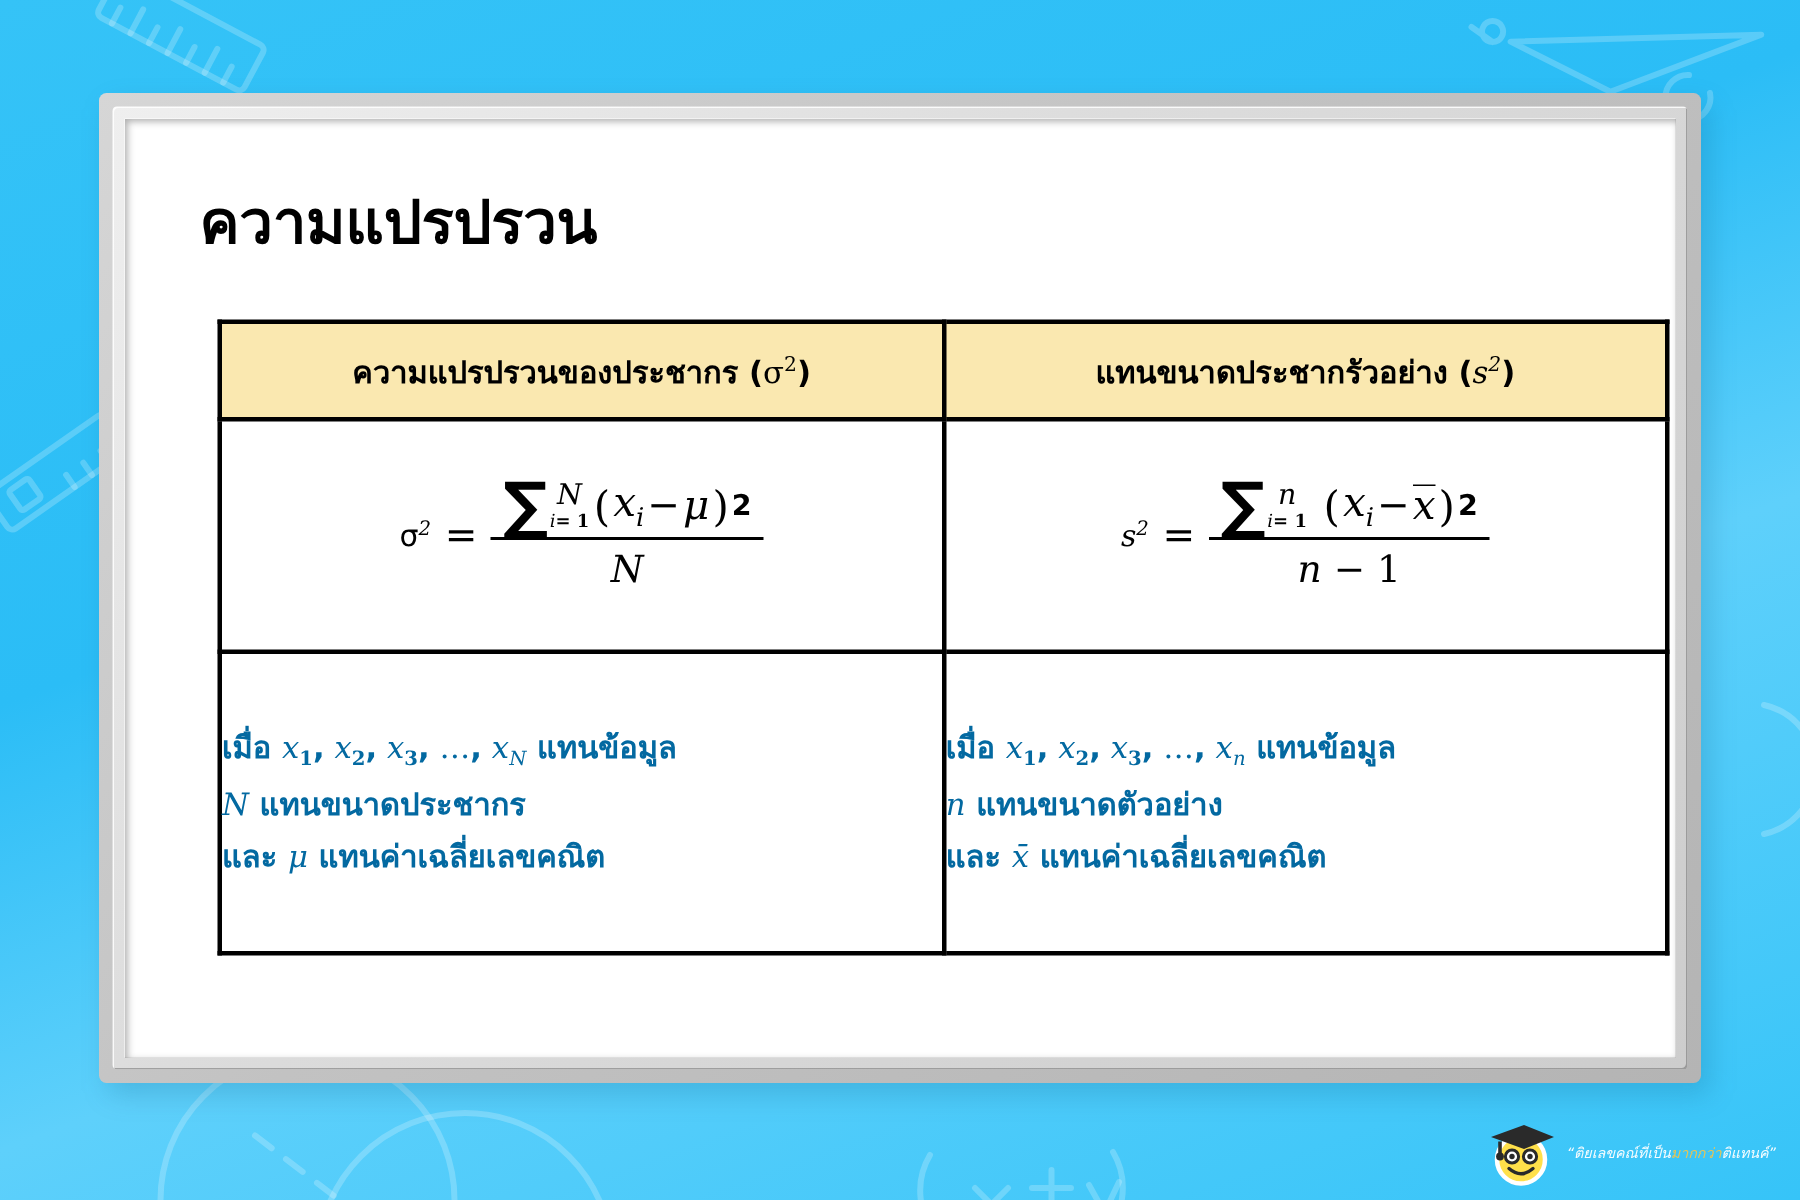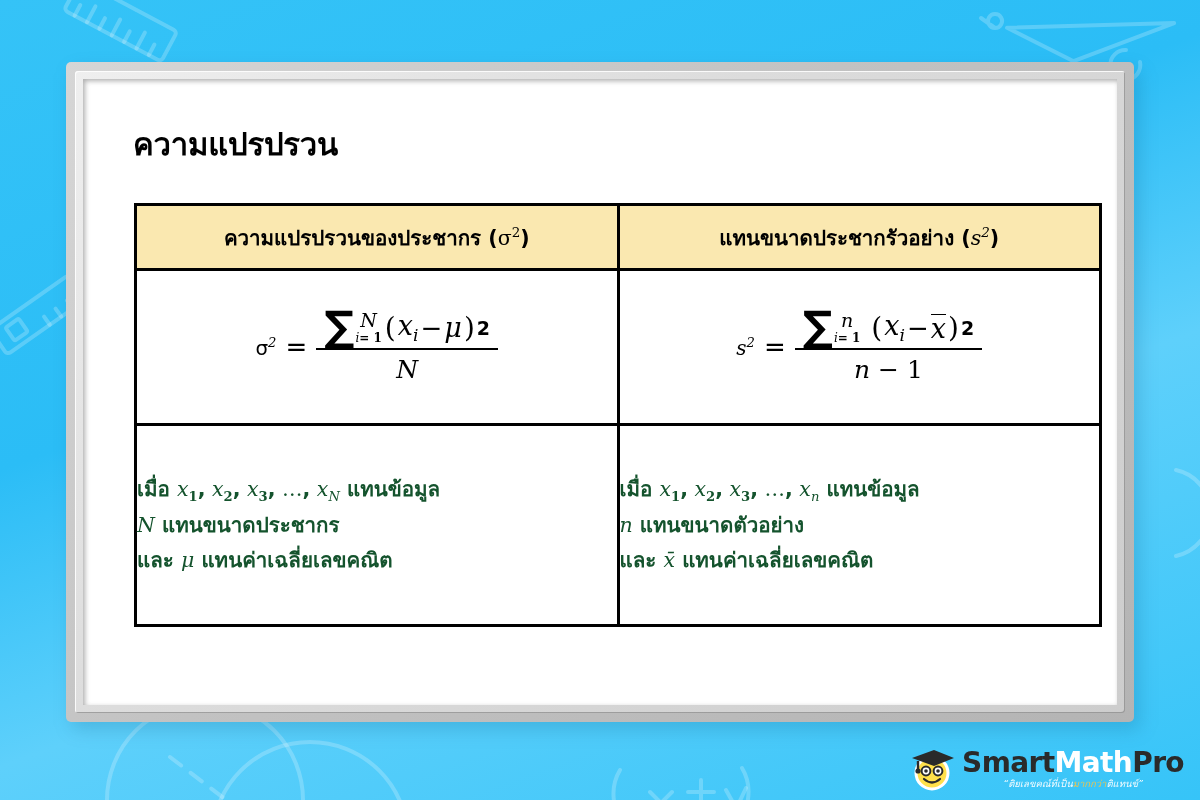--- a/index.html
+++ b/index.html
@@ -71,34 +71,34 @@
 
   
   .content {
     position: absolute;
     inset: 0;
     padding: 48px 44px 30px 44px;
     box-sizing: border-box;
   }
   .page-title {
     font-family: "DejaVu Sans", "Liberation Sans", sans-serif;
-    font-size: 31px;
+    font-size: 40px;
     font-weight: bold;
     color: #000;
     letter-spacing: -0.2px;
     margin: 0 0 42px 6px;
     line-height: 1.1;
   }
 
   
   .vtable {
     border-collapse: collapse;
     width: 968px;
     table-layout: fixed;
-    margin-left: 7px;
+    margin-left: 18px;
     padding-left: 32px;
   }
   .vtable td {
     border: 3px solid #000;
     padding: 0;
     vertical-align: middle;
   }
   .hdr-cell {
     background: #fae8b0;
     height: 62px;
@@ -115,21 +115,21 @@
     text-align: center;
   }
   .notes-cell {
     height: 198px;
     text-align: left;
     padding: 10px 0 10px 46px;
   }
   .notes-line {
     font-size: 20.5px;
     font-weight: bold;
-    color: #14532d;
+    color: #0369a1;
     line-height: 1.72;
     white-space: nowrap;
   }
 
   
   .mathvar {
     font-family: "DejaVu Serif", "Liberation Serif", serif;
     font-style: italic;
     font-weight: normal;
   }
@@ -401,18 +401,17 @@
         <circle cx="34" cy="25" r="4.4" fill="#ffffff" stroke="#2a2a2a" stroke-width="2"></circle>
         <circle cx="22" cy="25" r="1.8" fill="#2a2a2a"></circle>
         <circle cx="34" cy="25" r="1.8" fill="#2a2a2a"></circle>
         <path d="M20 33 q8 7 16 0" fill="none" stroke="#2a2a2a" stroke-width="2.2" stroke-linecap="round"></path>
         <path d="M8 12 L30 4 L50 12 L30 20 Z" fill="#2a2a2a"></path>
         <path d="M14 15 L14 24" stroke="#2a2a2a" stroke-width="2.4"></path>
         <circle cx="14" cy="25" r="2.6" fill="#2a2a2a"></circle>
       </svg>
     </div>
     <div class="logo-wordmark">
-      <div class="logo-word"><span class="w-smart">Smart</span><span class="w-math">Math</span><span class="w-pro">Pro</span></div>
-      <div class="logo-tag"><span>“</span><span>ติยเลขคณ์ที่เป็น</span><span class="tag-mid">มากกว่า</span><span>ติแทนข์</span><span>”</span></div>
+      <div class="logo-tag"><span>“</span><span>ติยเลขคณ์ที่เป็น</span><span class="tag-mid">มากกว่า</span><span>ติแทนค์</span><span>”</span></div>
     </div>
   </div>
 
 </div>
 
 </body></html>

